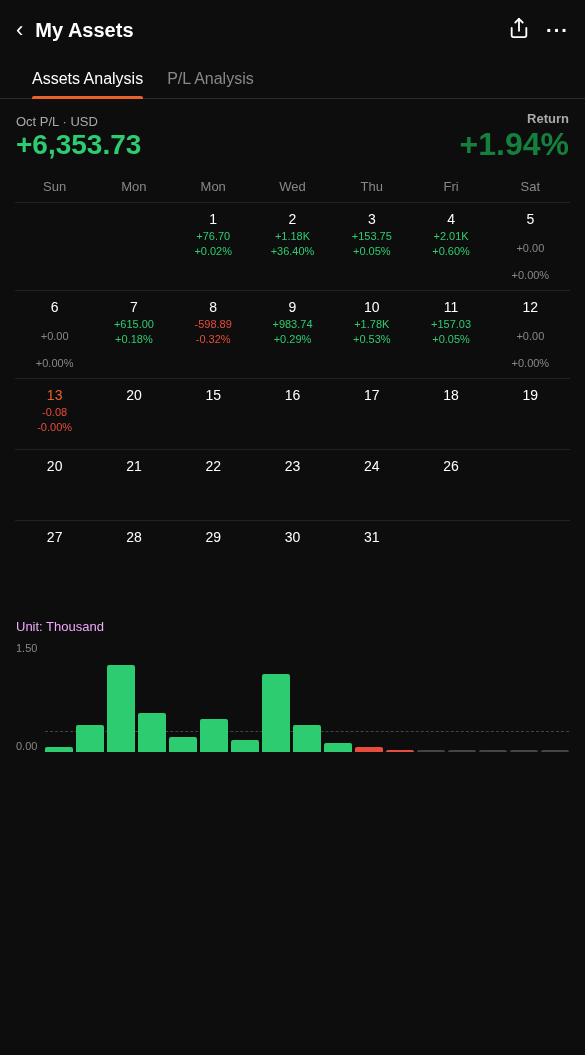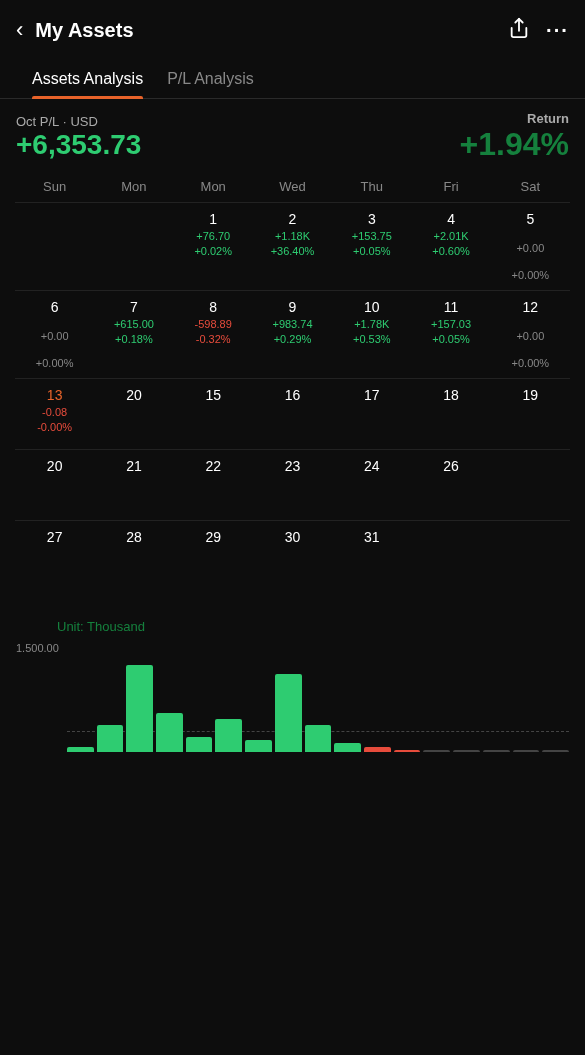--- a/index.html
+++ b/index.html
@@ -152,33 +152,32 @@
     .cell-amount.red { color: #e74c3c; }
     .cell-amount.gray { color: #888; margin-top: 12px; }
 
     
     .chart-section {
       padding: 16px 16px 0;
       margin-top: 8px;
     }
     .chart-unit {
       font-size: 13px;
-      color: #15803d;
+      color: #f0abfc;
       margin-bottom: 8px;
-      margin-left: 41px;
     }
     .chart-container {
       position: relative;
       height: 110px;
       display: flex;
       align-items: flex-end;
     }
     .chart-y-labels {
       display: flex;
-      flex-direction: row;
+      flex-direction: column;
       justify-content: space-between;
       height: 100%;
       margin-right: 8px;
     }
     .chart-y-label {
       font-size: 11px;
       color: #888;
     }
     .chart-bars {
       flex: 1;

